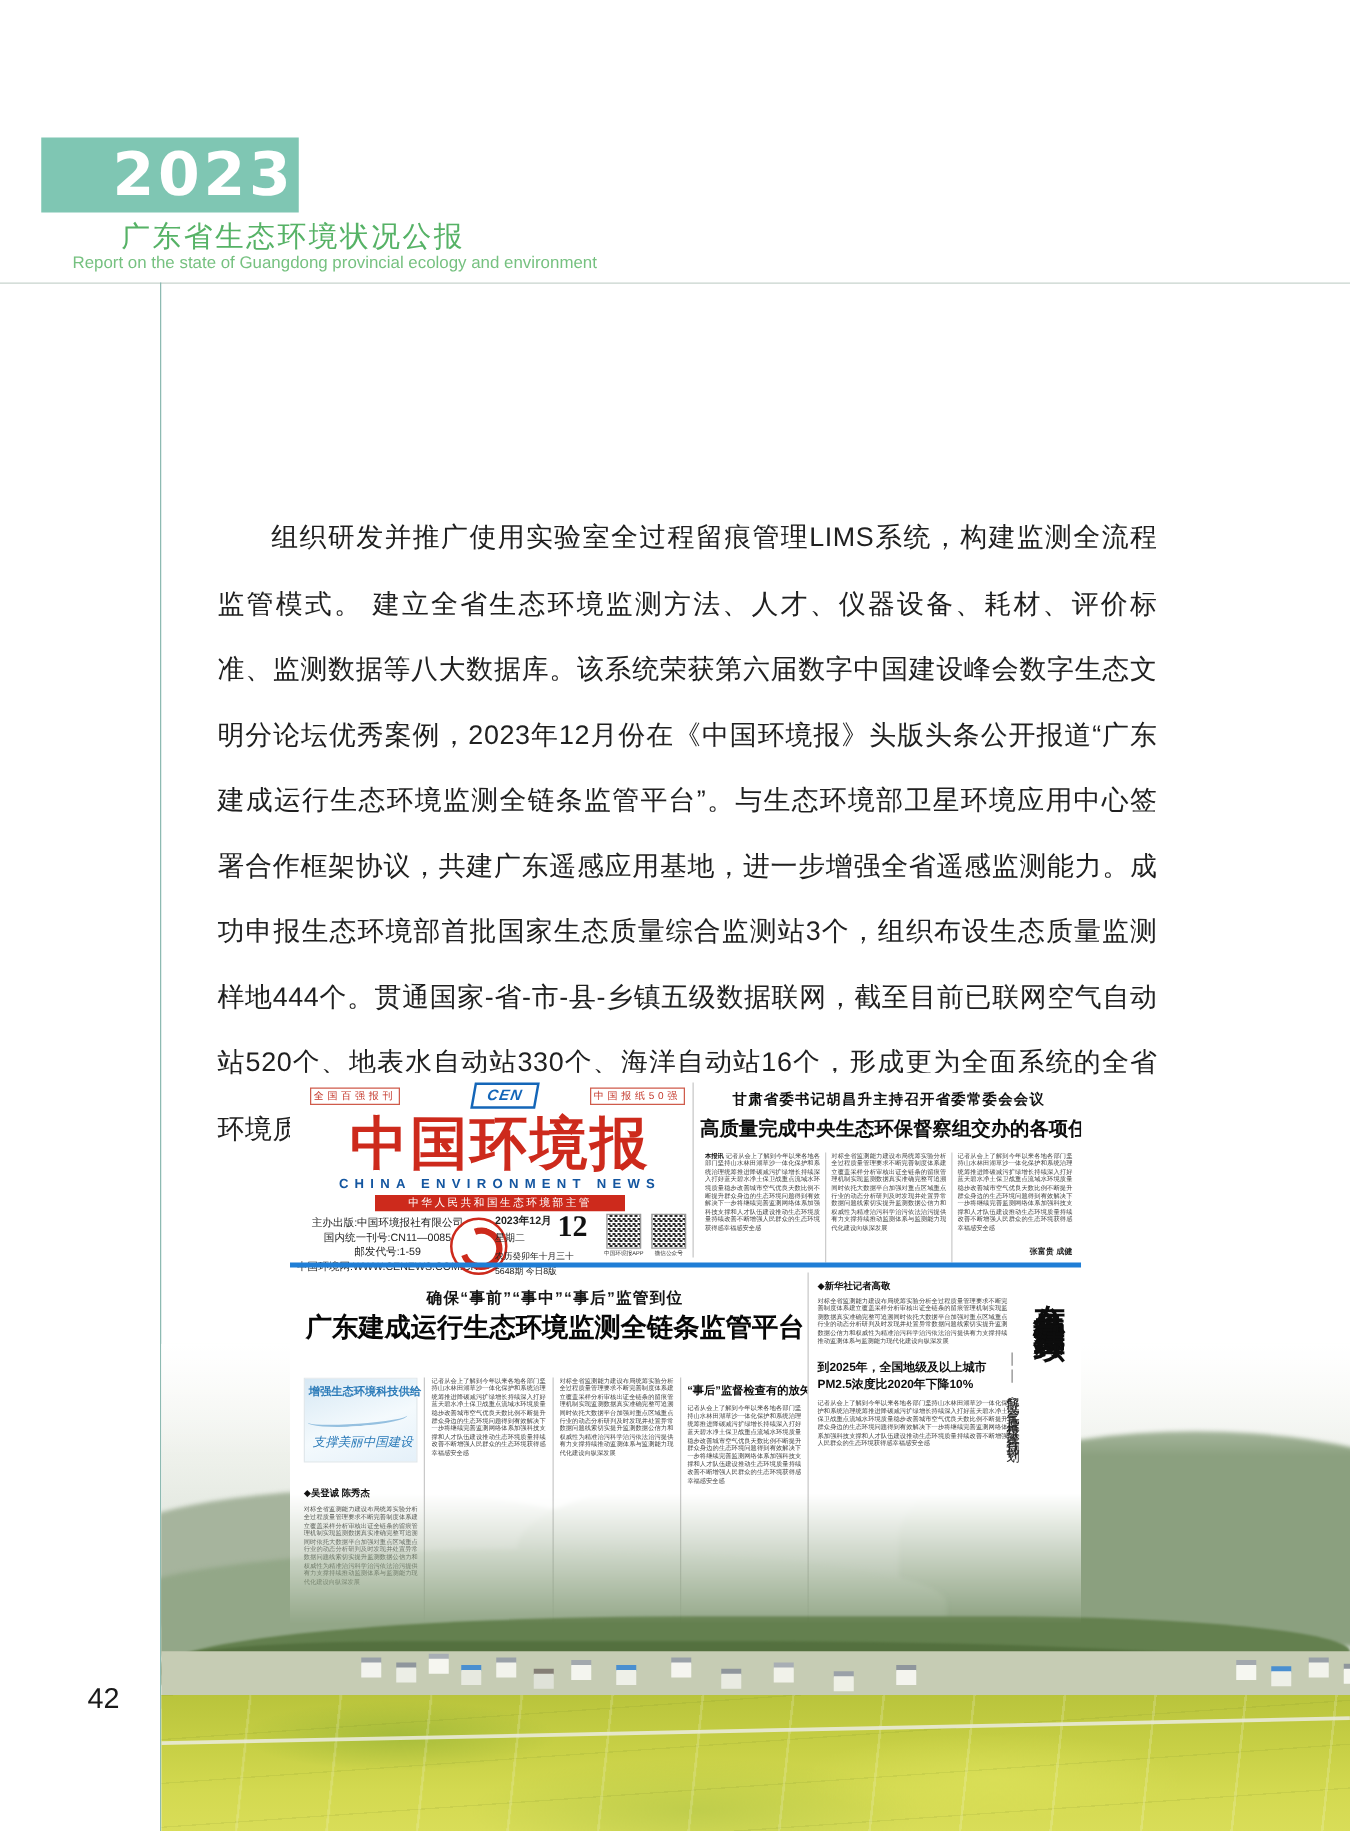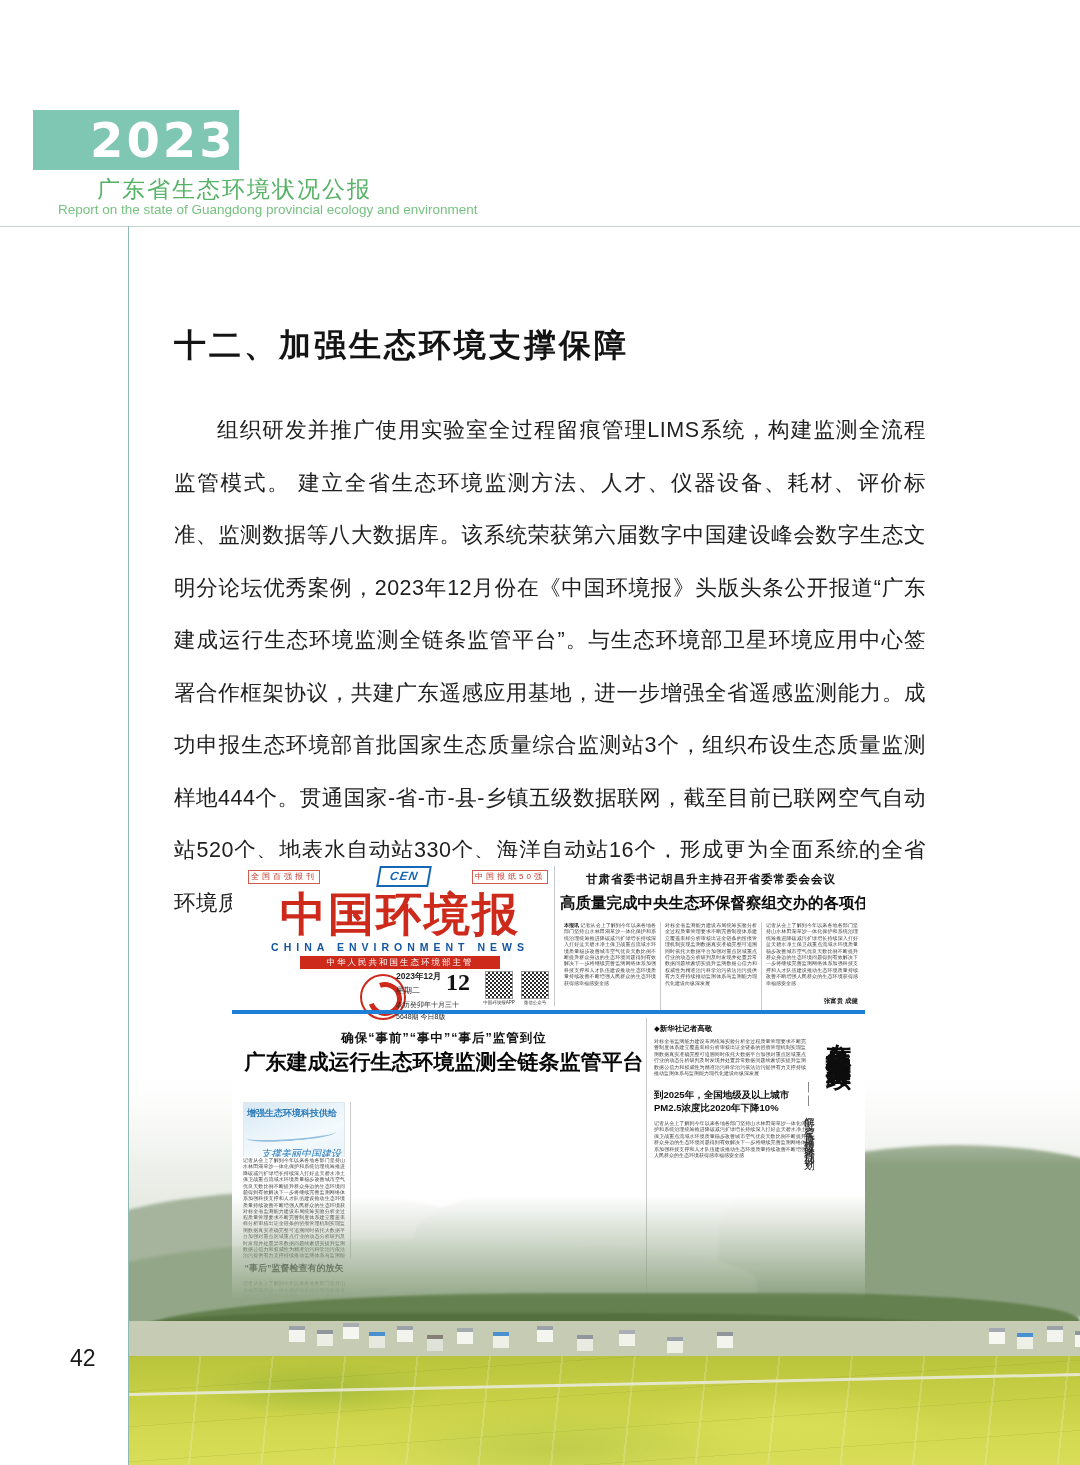--- a/index.html
+++ b/index.html
@@ -108,21 +108,21 @@
   .lead-prefix{font-weight:bold;color:#111;}
   .end-byline{font-size:6.5px;font-weight:bold;color:#222;text-align:right;margin-top:3px;}
 
   .blue-divider{left:0;top:152px;width:633px;height:3.5px;background:#1f7ed6;}
 
   .main-kicker{left:4px;top:172px;width:416px;text-align:center;font-size:12.5px;font-weight:bold;
         color:#141414;letter-spacing:1px;}
   .main-headline{left:2px;top:190px;width:420px;text-align:center;font-size:21px;font-weight:900;
         color:#070707;letter-spacing:0;white-space:nowrap;
         font-family:"Liberation Sans","DejaVu Sans",sans-serif;}
-  .np-cols{left:6px;top:244px;width:408px;height:208px;display:flex;flex-direction:column;}
+  .np-cols{left:6px;top:244px;width:408px;height:208px;display:flex;}
   .np-col{width:25%;padding:0 5px;border-right:1px solid #c9c9c9;overflow:hidden;}
   .np-col:last-child{border-right:none;}
   .promo-box{height:66px;background:linear-gradient(160deg,#d7e8f4 0%,#f4fafd 55%,#e4f0f9 100%);
         border:1px solid #e1e8ec;position:relative;margin-bottom:5px;}
   .promo-line1{position:absolute;left:3px;top:4px;font-size:9px;font-weight:bold;color:#2a7ab8;white-space:nowrap;}
   .promo-line2{position:absolute;right:3px;bottom:8px;font-size:10px;color:#2a7ab8;font-style:italic;
         font-family:Liberation Serif, serif;white-space:nowrap;}
   .promo-wave{position:absolute;left:2px;top:26px;width:90%;height:10px;
         border-bottom:2px solid #7fb3d9;border-radius:50%;transform:rotate(-4deg);opacity:.8;}
   .col-byline{font-size:7.5px;font-weight:bold;color:#111;margin:20px 0 5px 0;}
@@ -144,21 +144,20 @@
 <div class="page">
 
   <div class="year-banner">
     <div class="year-text">2023</div>
   </div>
   <div class="cn-title">广东省生态环境状况公报</div>
   <div class="en-title">Report on the state of Guangdong provincial ecology and environment</div>
   <div class="h-rule"></div>
   <div class="v-rule"></div>
 
-  <div class="section-heading">十二、加强生态环境支撑保障</div>
   <div class="body-paragraph">组织研发并推广使用实验室全过程留痕管理LIMS系统，构建监测全流程监管模式。 建立全省生态环境监测方法、人才、仪器设备、耗材、评价标准、监测数据等八大数据库。该系统荣获第六届数字中国建设峰会数字生态文明分论坛优秀案例，2023年12月份在《中国环境报》头版头条公开报道“广东建成运行生态环境监测全链条监管平台”。与生态环境部卫星环境应用中心签署合作框架协议，共建广东遥感应用基地，进一步增强全省遥感监测能力。成功申报生态环境部首批国家生态质量综合监测站3个，组织布设生态质量监测样地444个。贯通国家-省-市-县-乡镇五级数据联网，截至目前已联网空气自动站520个、地表水自动站330个、海洋自动站16个，形成更为全面系统的全省环境质量监测评价体系，进一步提高数据综合分析和深度挖掘能力。</div>
   <div class="page-number">42</div>
 
   <div class="photo">
     <div class="photo-sky"></div>
     <div class="mtn mtn1"></div>
     <div class="mtn mtn2"></div>
     <div class="mtn mtn3"></div>
     <div class="mtn mtn4"></div>
     <div class="forest"></div>
@@ -175,20 +174,26 @@
   <div class="newspaper">
 
     <div class="np-abs badge badge-left">全国百强报刊</div>
     <div class="np-abs cen-logo">
       <div class="cen-text">CEN</div>
     </div>
     <div class="np-abs badge badge-right">中国报纸50强</div>
     <div class="np-abs np-name">中国环境报</div>
     <div class="np-abs np-name-en">CHINA ENVIRONMENT NEWS</div>
     <div class="np-abs np-supervisor">中华人民共和国生态环境部主管</div>
+    <div class="np-abs np-pub">
+      <div>主办出版:中国环境报社有限公司</div>
+      <div>国内统一刊号:CN11—0085</div>
+      <div>邮发代号:1-59</div>
+      <div>中国环境网:WWW.CENEWS.COM.CN</div>
+    </div>
     <div class="np-abs phoenix"></div>
     <div class="np-abs np-date">
       <div class="np-date-line1">2023年12月</div>
       <div class="np-date-line2">星期二</div>
       <div class="np-date-big">12</div>
       <div class="np-date-line3">农历癸卯年十月三十</div>
       <div class="np-date-line4">5648期  今日8版</div>
     </div>
     <div class="np-abs qr qr1"></div>
     <div class="np-abs qr qr2"></div>

